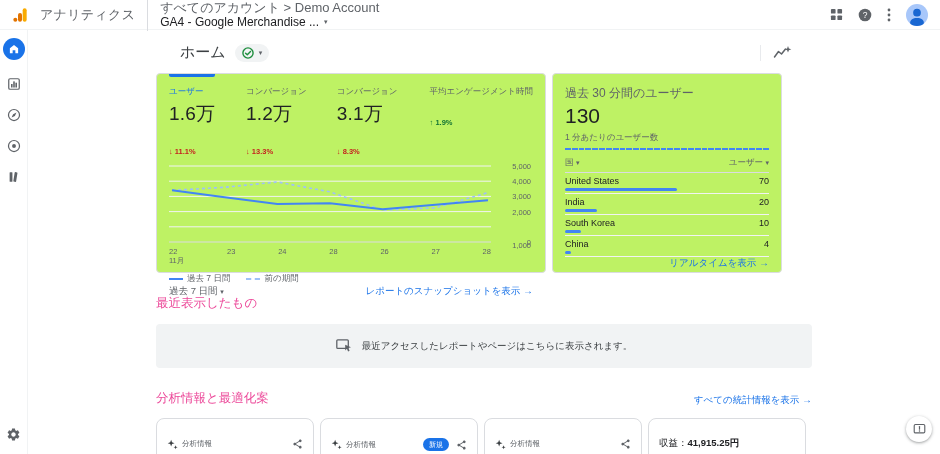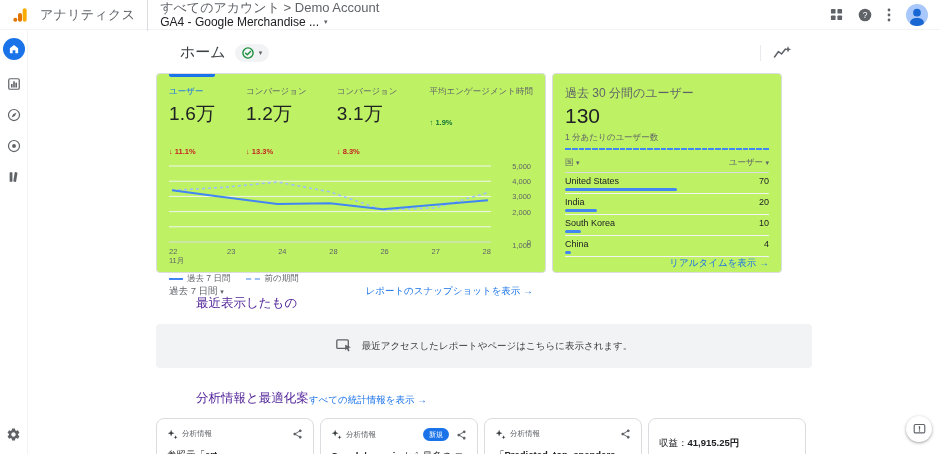--- a/index.html
+++ b/index.html
@@ -72,26 +72,26 @@
   .rt-bars { display:flex; align-items:flex-end; gap:1px; height:25px; margin-top:4px; }
   .rt-bar { flex:1; background:#4285f4; min-height:2px; }
   .rt-head { display:flex; justify-content:space-between; font-size:8.5px; color:#5f6368; margin-top:7px; padding-bottom:3px; border-bottom:1px solid #dadce0; }
   .rt-head span { cursor:pointer; }
   .rt-row { border-bottom:1px solid #f1f3f4; padding:3px 0 2px; }
   .rt-row-top { display:flex; justify-content:space-between; font-size:9px; color:#202124; }
   .rt-bar-line { height:3px; background:#4285f4; border-radius:2px; margin-top:2px; }
   .rt-link { margin-top:auto; align-self:flex-end; }
 
   
-  .section-title { font-size:12.5px; color:#4c1d95; font-weight:400; margin-top:22px;margin-left:40px; }
+  .section-title { font-size:12.5px; color:#ec4899; font-weight:400; margin-top:22px; }
   .recent-banner { margin-top:12px; height:44px; background:#f1f3f4; border-radius:4px; display:flex; align-items:center; justify-content:center; gap:9px; font-size:9.5px; color:#3c4043; }
-  .ins-head { display:flex; justify-content:flex-start; align-items:flex-end; margin-top:22px; }
+  .ins-head { display:flex; justify-content:space-between; align-items:flex-end; margin-top:22px; }
   .ins-cards { display:flex; gap:6px; margin-top:11px; }
   .ins-card { width:158px; height:86px; border:1px solid #dadce0; border-radius:8px; padding:9px 10px; background:#fff; }
-  .ins-card-head { display:flex; align-items:center; gap:4px; }
+  .ins-card-head { display:flex; align-items:center; gap:4px;margin-top:10px; }
   .ins-label { font-size:7.5px; color:#5f6368; flex:1; white-space:nowrap; overflow:hidden; }
   .badge-new { background:#1a73e8; color:#fff; font-size:7px; padding:1.5px 6px; border-radius:8px; margin-right:3px; }
   .share-btn { display:flex; cursor:pointer; }
   .ins-body { margin-top:8px; font-size:9.5px; color:#202124; line-height:1.5; }
   .ins-body b { font-weight:bold; }
   .dotted { border-bottom:1px dotted #80868b; }
 
   .feedback { position:absolute; right:8px; bottom:12px; width:26px; height:26px; border-radius:50%; background:#fff; border:none; box-shadow:0 1px 2px rgba(60,64,67,.3), 0 1px 3px 1px rgba(60,64,67,.15); display:flex; align-items:center; justify-content:center; cursor:pointer; z-index:11; }
 </style>
 </head>

